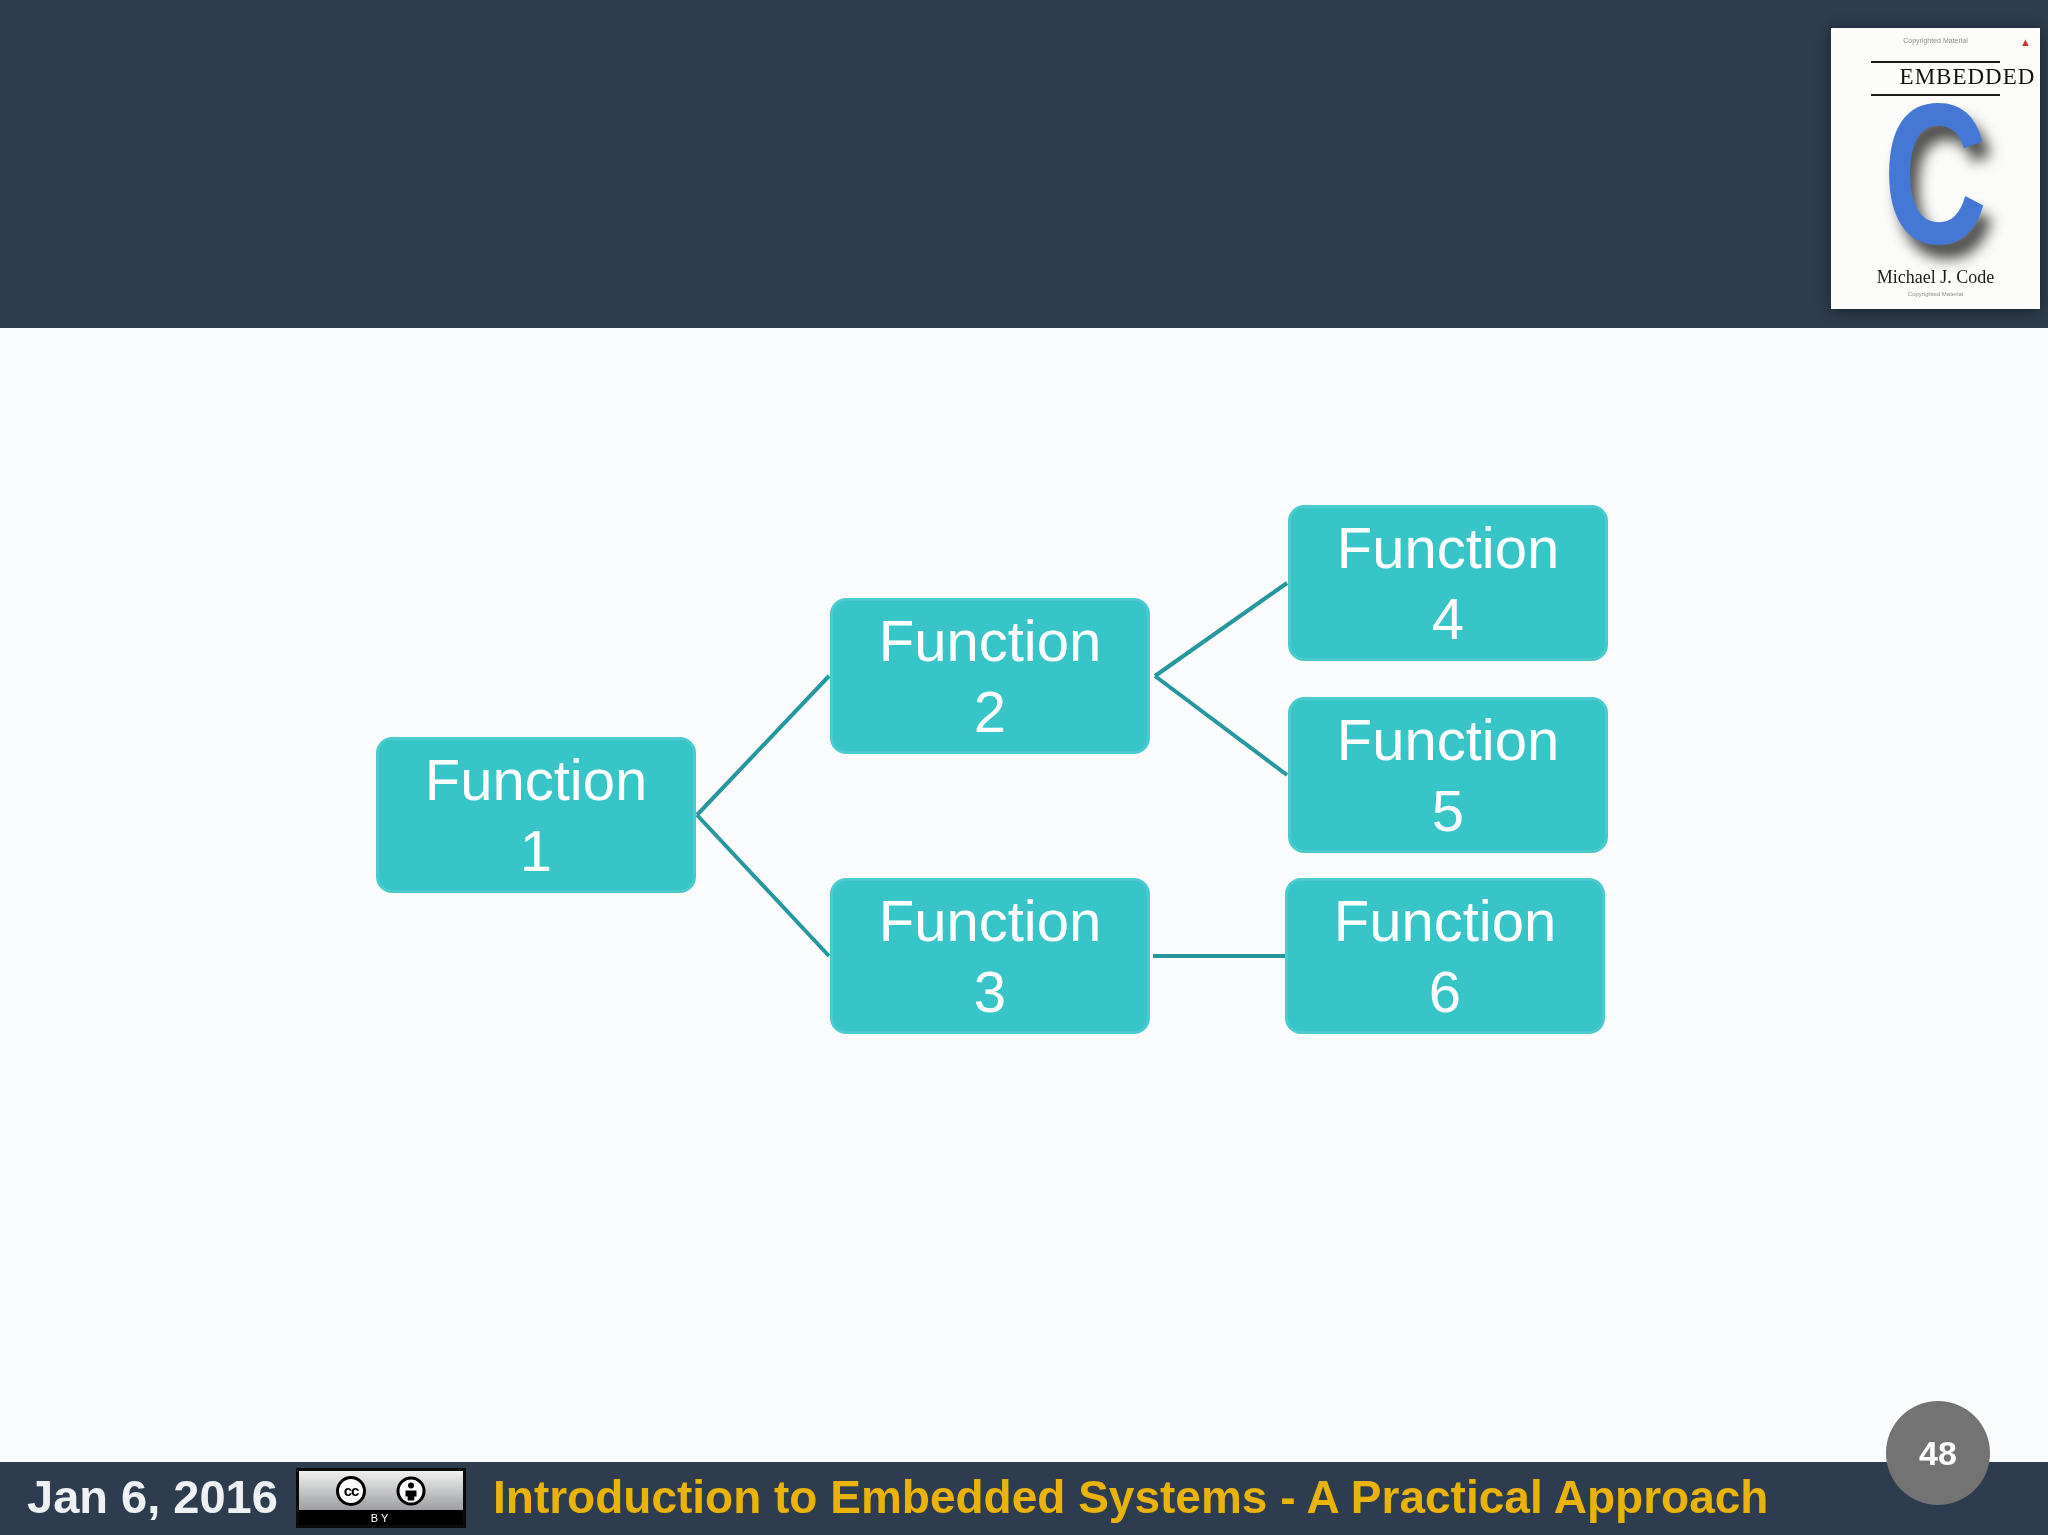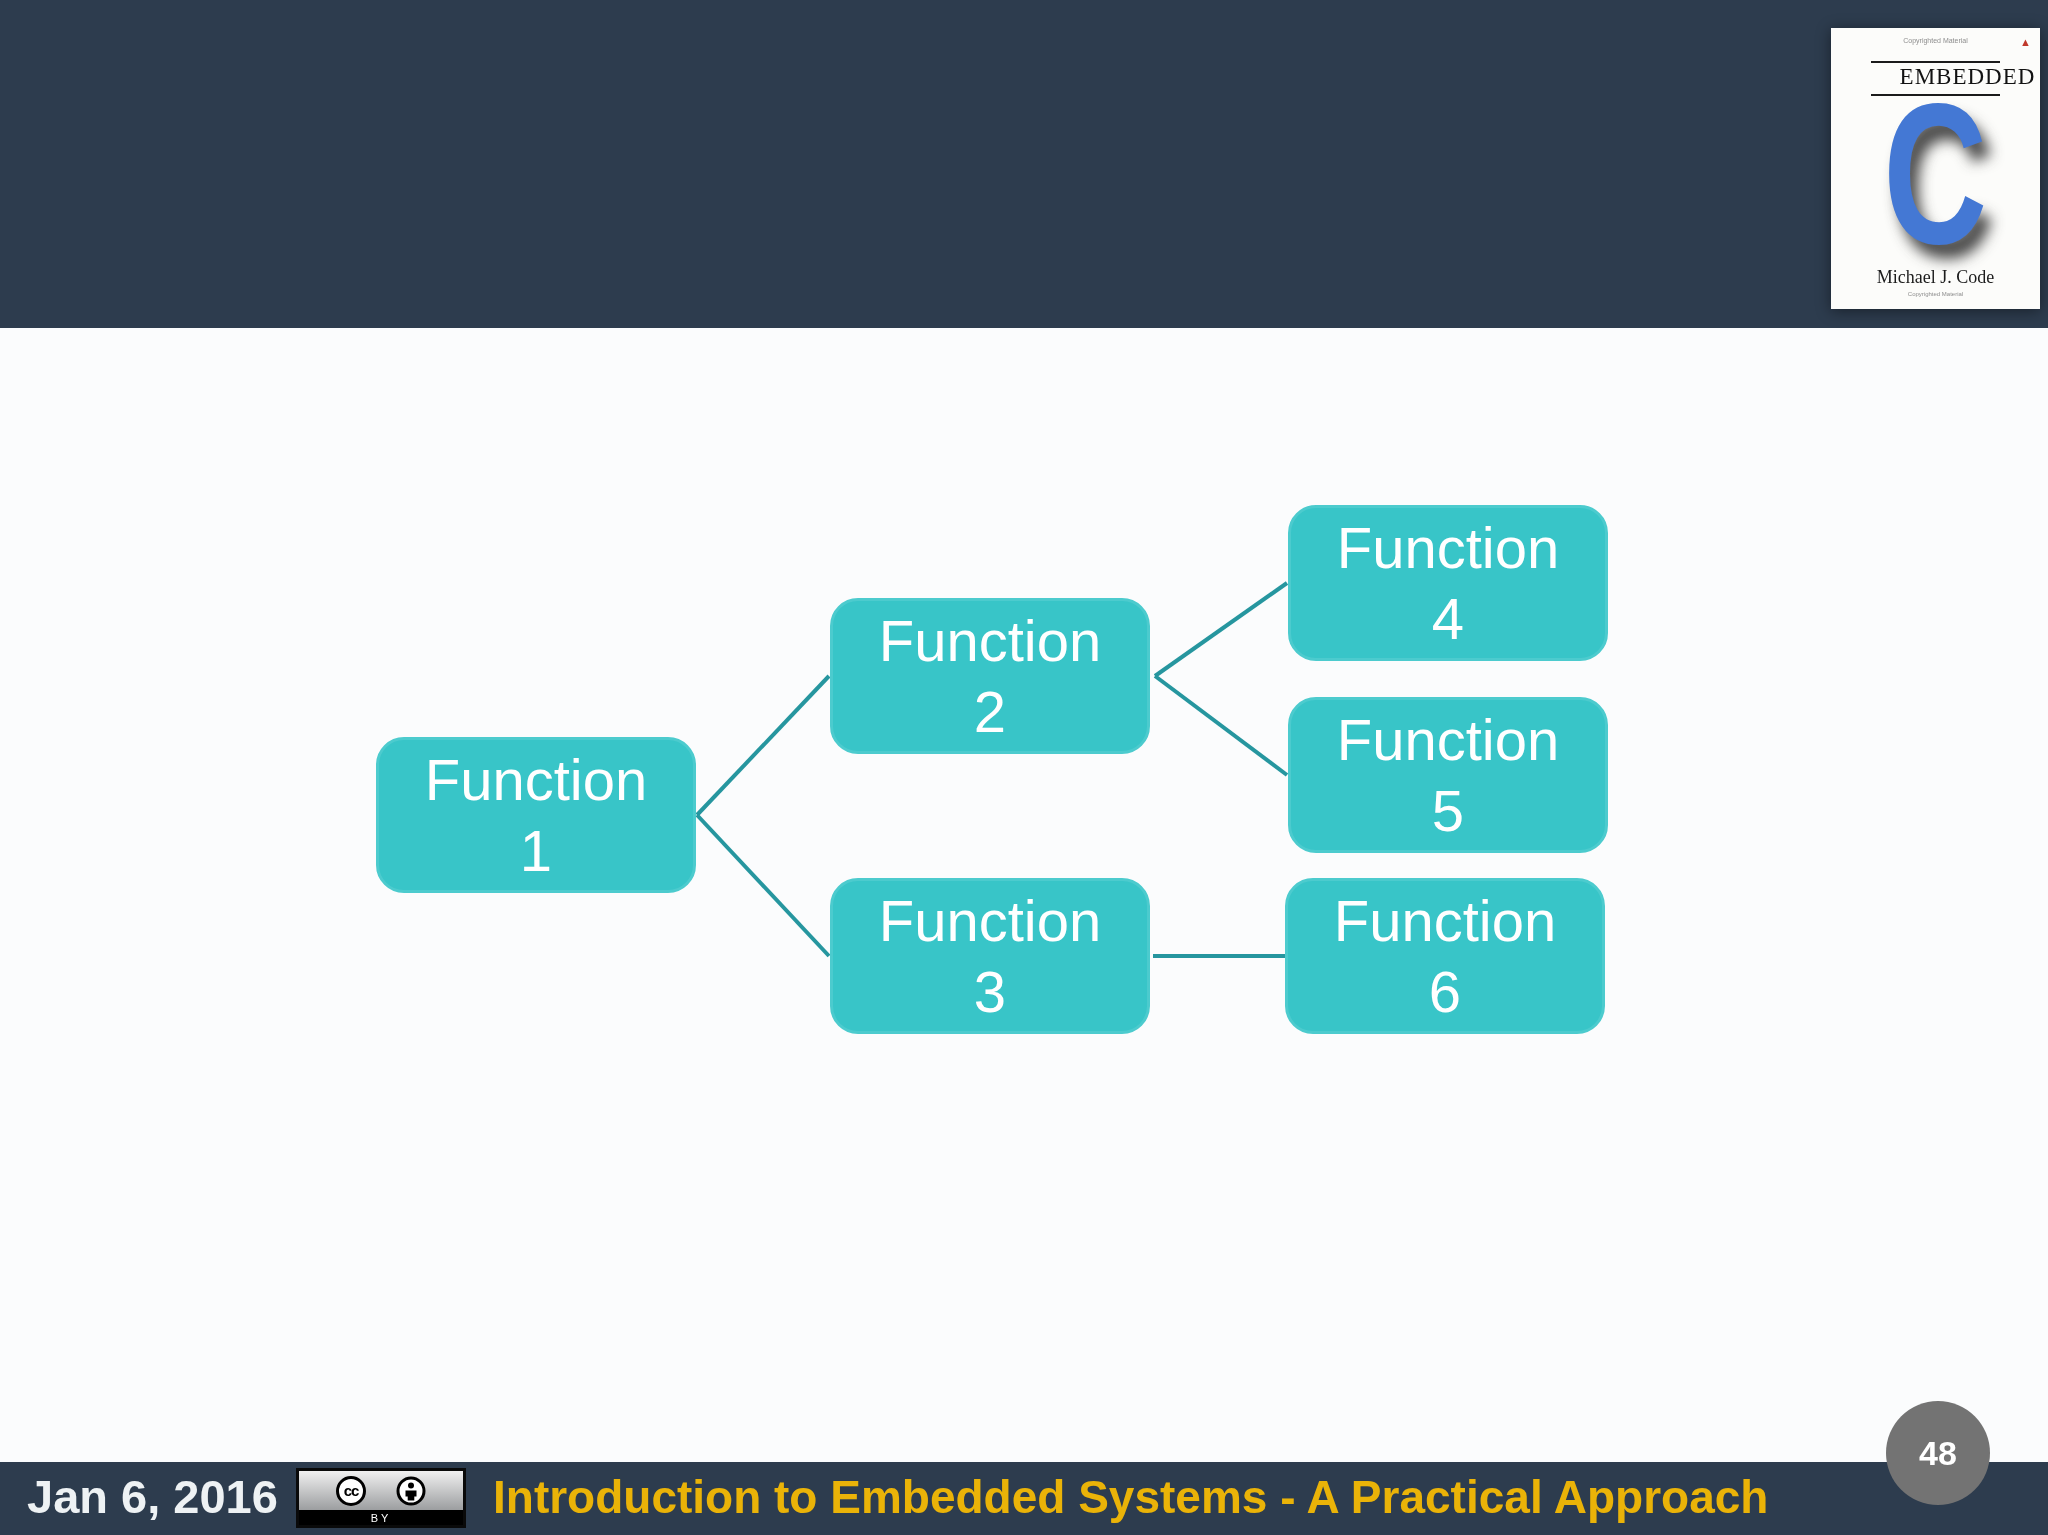--- a/index.html
+++ b/index.html
@@ -36,21 +36,21 @@
   .cover-author{position:absolute;top:239px;left:0;width:100%;text-align:center;
     font-family:"Liberation Serif",serif;font-size:18px;color:#1c1c1c;}
   .cover-copyright-bottom{position:absolute;top:263px;left:0;width:100%;text-align:center;
     font-size:6px;color:#8d8d8d;}
   
   .diagram-area{position:absolute;left:0;top:328px;width:2048px;height:1134px;}
   .connector-svg{position:absolute;left:0;top:0;width:2048px;height:1134px;pointer-events:none;}
   .connector-svg line{stroke:#26969f;stroke-width:4;}
   .func-node{
     position:absolute;width:320px;height:156px;box-sizing:border-box;
-    background:#38c5c8;border:3px solid #4ccbce;border-radius:28px;
+    background:#38c5c8;border:3px solid #4ccbce;border-radius:16px;
     display:flex;flex-direction:column;align-items:center;justify-content:center;
     color:#ffffff;font-size:58px;line-height:71px;text-align:center;
   }
   
   .node-1{left:376px;top:409px;}
   .node-2{left:830px;top:270px;}
   .node-3{left:830px;top:550px;}
   .node-4{left:1288px;top:177px;}
   .node-5{left:1288px;top:369px;}
   .node-6{left:1285px;top:550px;}

